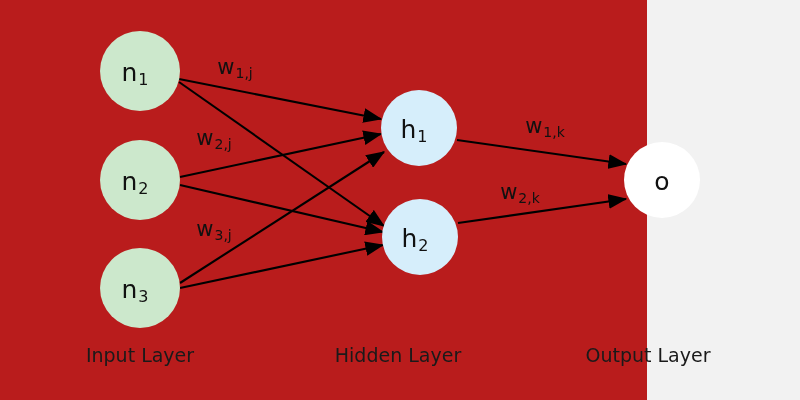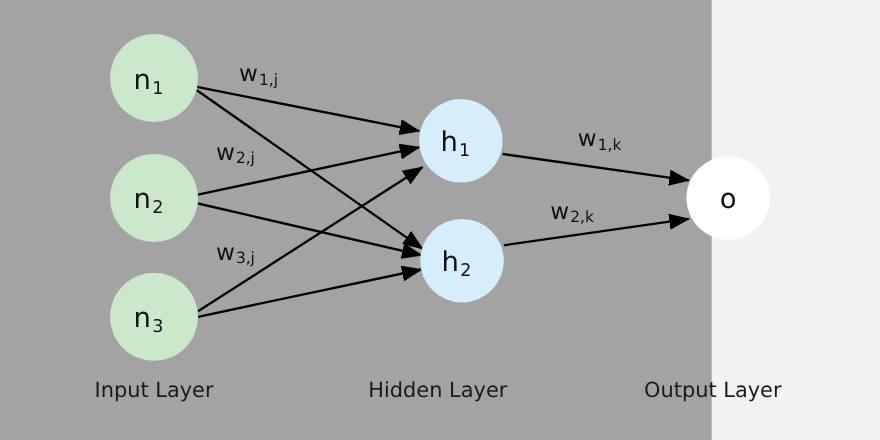--- a/index.html
+++ b/index.html
@@ -11,21 +11,21 @@
     width: 800px;
     height: 400px;
     background: #f2f2f2;
     font-family: "DejaVu Sans", "Liberation Sans", sans-serif;
     overflow: hidden;
   }
   #diagram-root {
     position: relative;
     width: 647px;
     height: 400px;
-    background: #a3a3a3;
+    background: #b91c1c;
     text-decoration: underline;
   }
   #nn-svg {
     position: absolute;
     top: 0;
     left: 0;
     width: 800px;
     height: 400px;
     display: block;
   }

